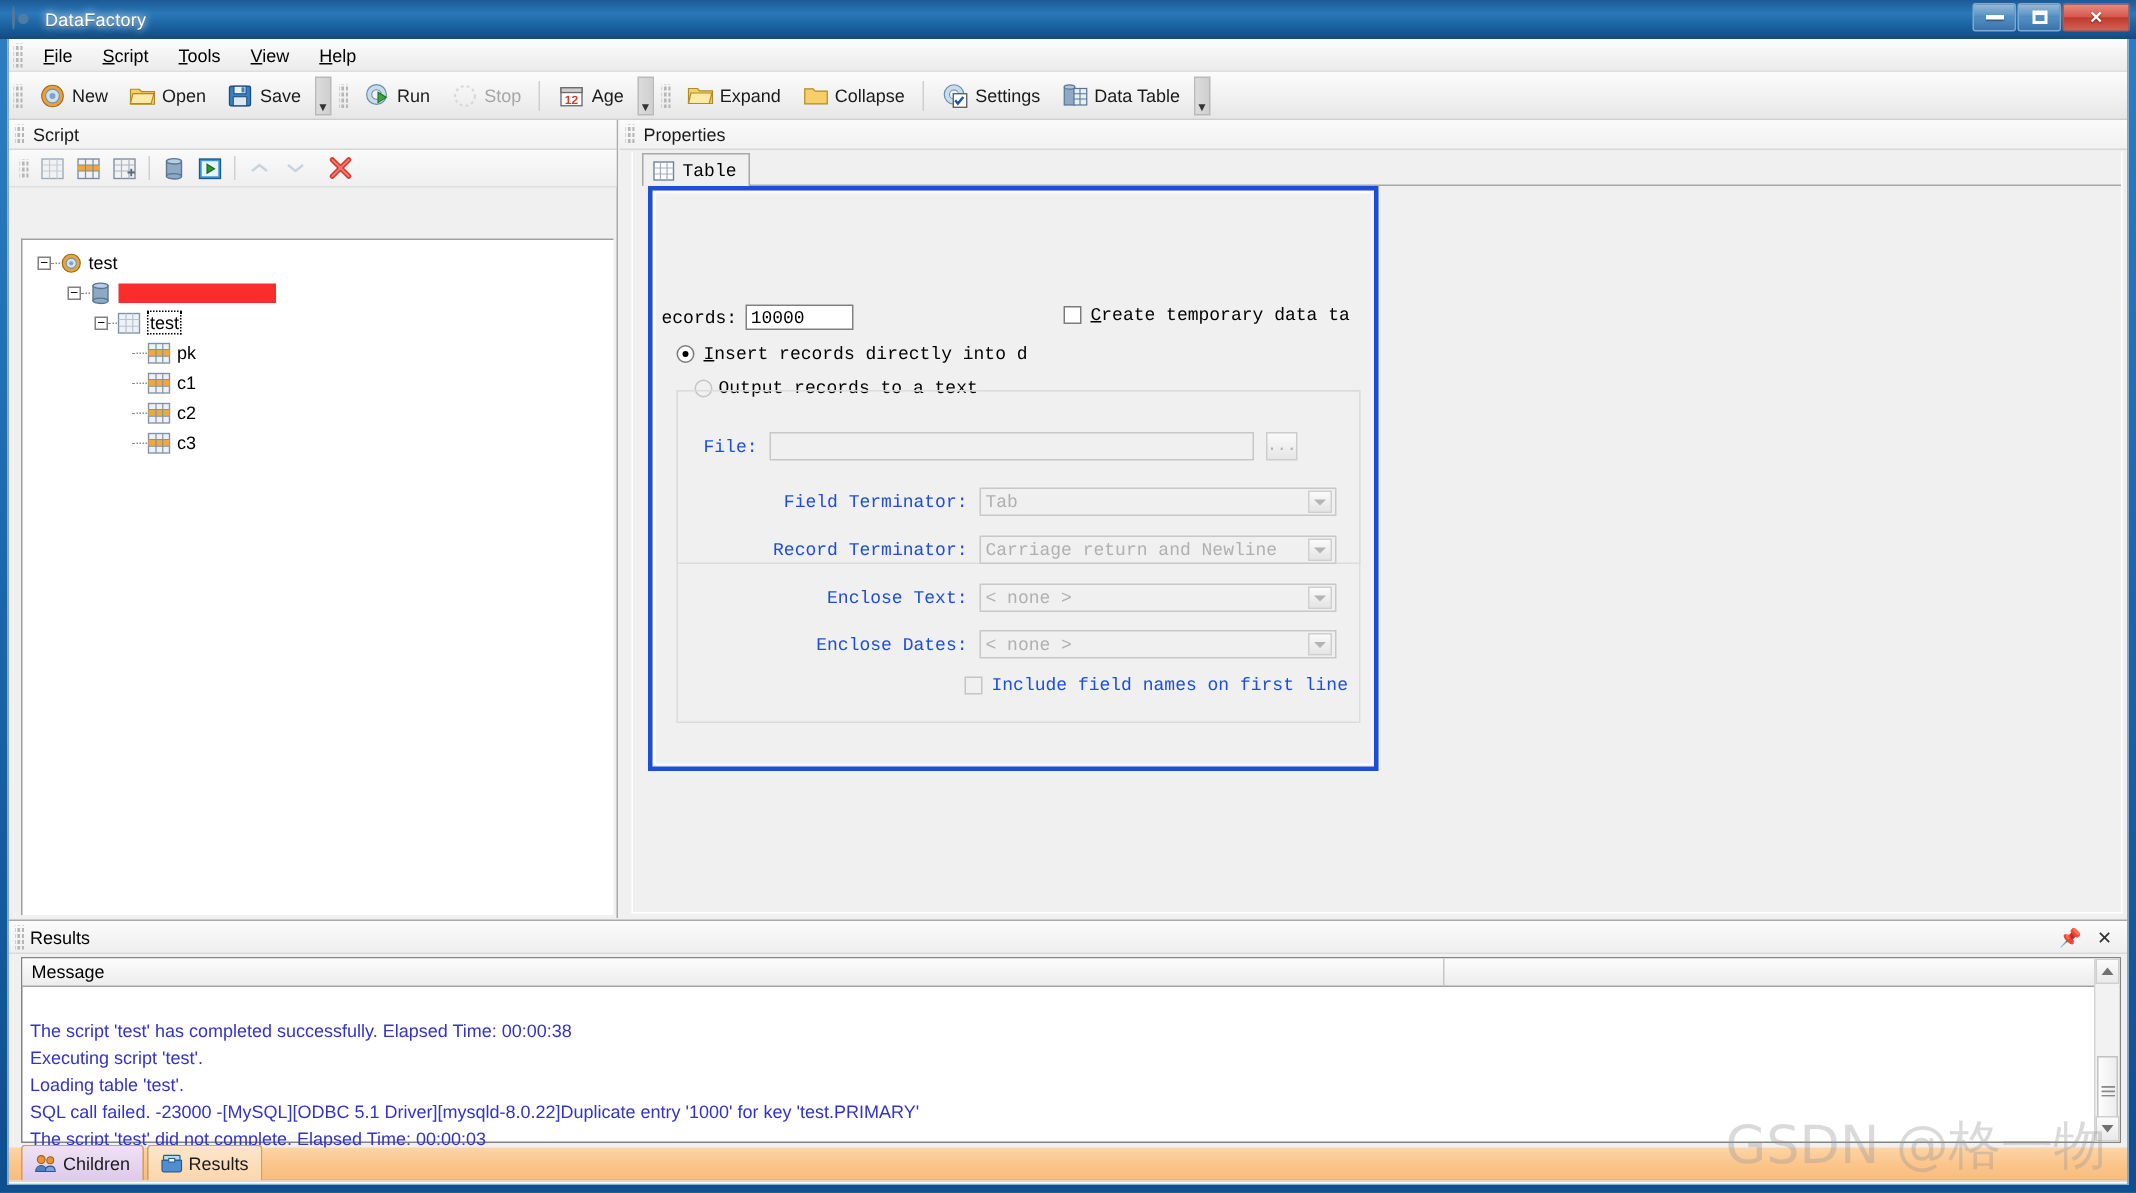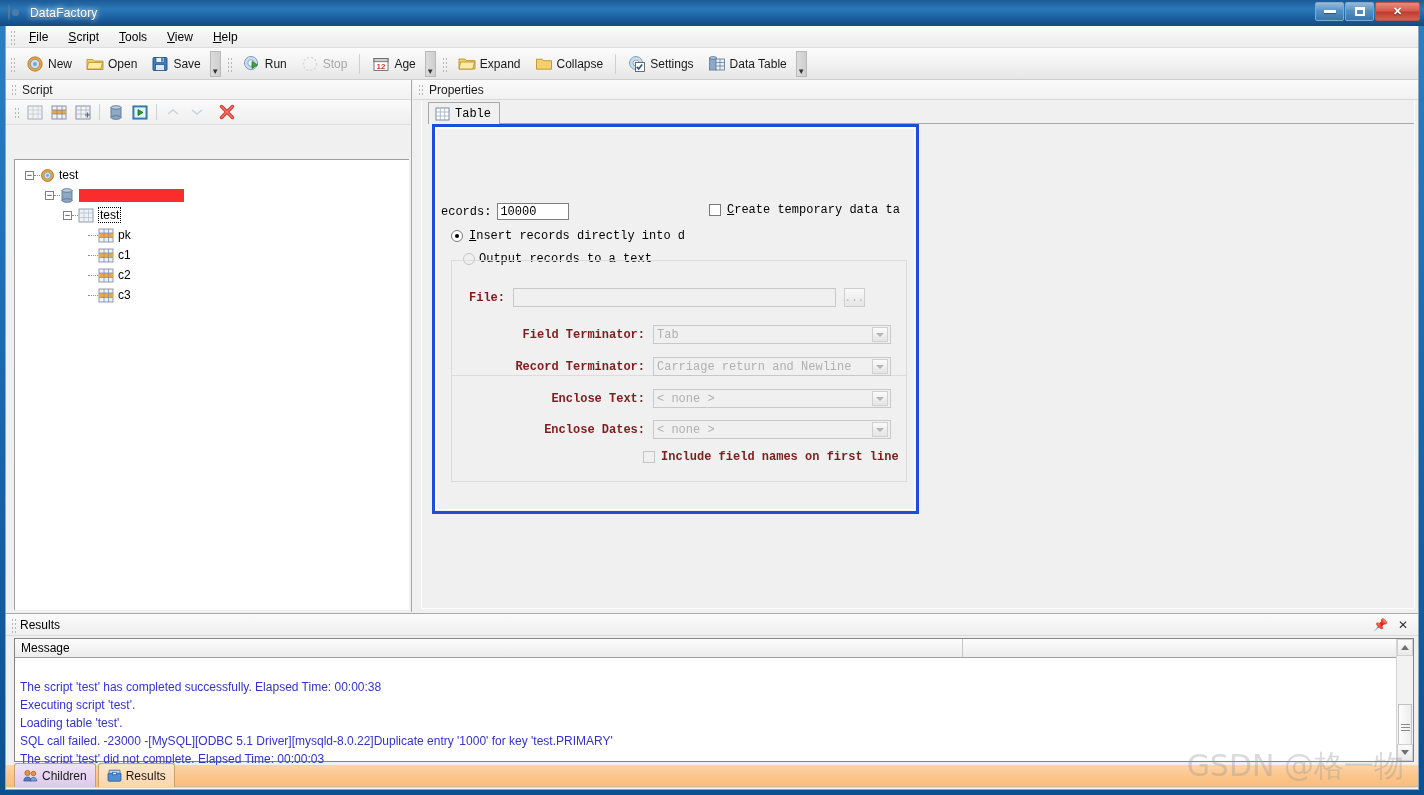--- a/index.html
+++ b/index.html
@@ -172,21 +172,21 @@
     position:absolute; left:10px; top:23px; width:487px; height:390px;
     background:#f0f0f0; border:3px solid #1d4ed8;
     box-shadow: 1px 1px 0 #fff inset;
   }
   #propInner {
     position:absolute; left:1px; top:1px; right:1px; bottom:1px;
     border:1px solid #fdfdfd;
   }
   .mono { font-family:"Liberation Mono", monospace; font-size:12px; }
   .lbl { color:#000; }
-  .lbl.dim { color:#7f1d1d;font-weight:bold; }
+  .lbl.dim { color:#1d4ed8; }
   .txtfield {
     background:#fff; border:1px solid #7f7f7f; height:17px;
     font-family:"Liberation Mono", monospace; font-size:12px;
     padding: 0 2px; color:#000; display:flex; align-items:center;
   }
   .txtfield.dim { background:#f0f0f0; border-color:#c8c8c8; color:#b4b4b4; }
   .radio {
     width:12px;height:12px;border-radius:50%;
     background:#fff;border:1px solid #7b7b7b; flex:none;
     display:flex;align-items:center;justify-content:center;
@@ -295,21 +295,21 @@
   #statusbar {
     position:absolute; left:0; top:761px; right:0; height:22px;
     background: linear-gradient(180deg,#fbfbfb,#f0f0f0);
     border-top:1px solid #d9d9d9;
     display:flex; align-items:center; font-size:12px; color:#000;
   }
 
   
   #watermark {
     position:absolute; right:14px; bottom:2px;
-    font-size:30px; color:rgba(150,150,150,.35);
+    font-size:35px; color:rgba(150,150,150,.35);
     pointer-events:none; white-space:nowrap;
     font-family:"DejaVu Sans", sans-serif;
     margin-top:36px;
   }
 </style>
 </head>
 <body>
 
 <div id="window">
 

